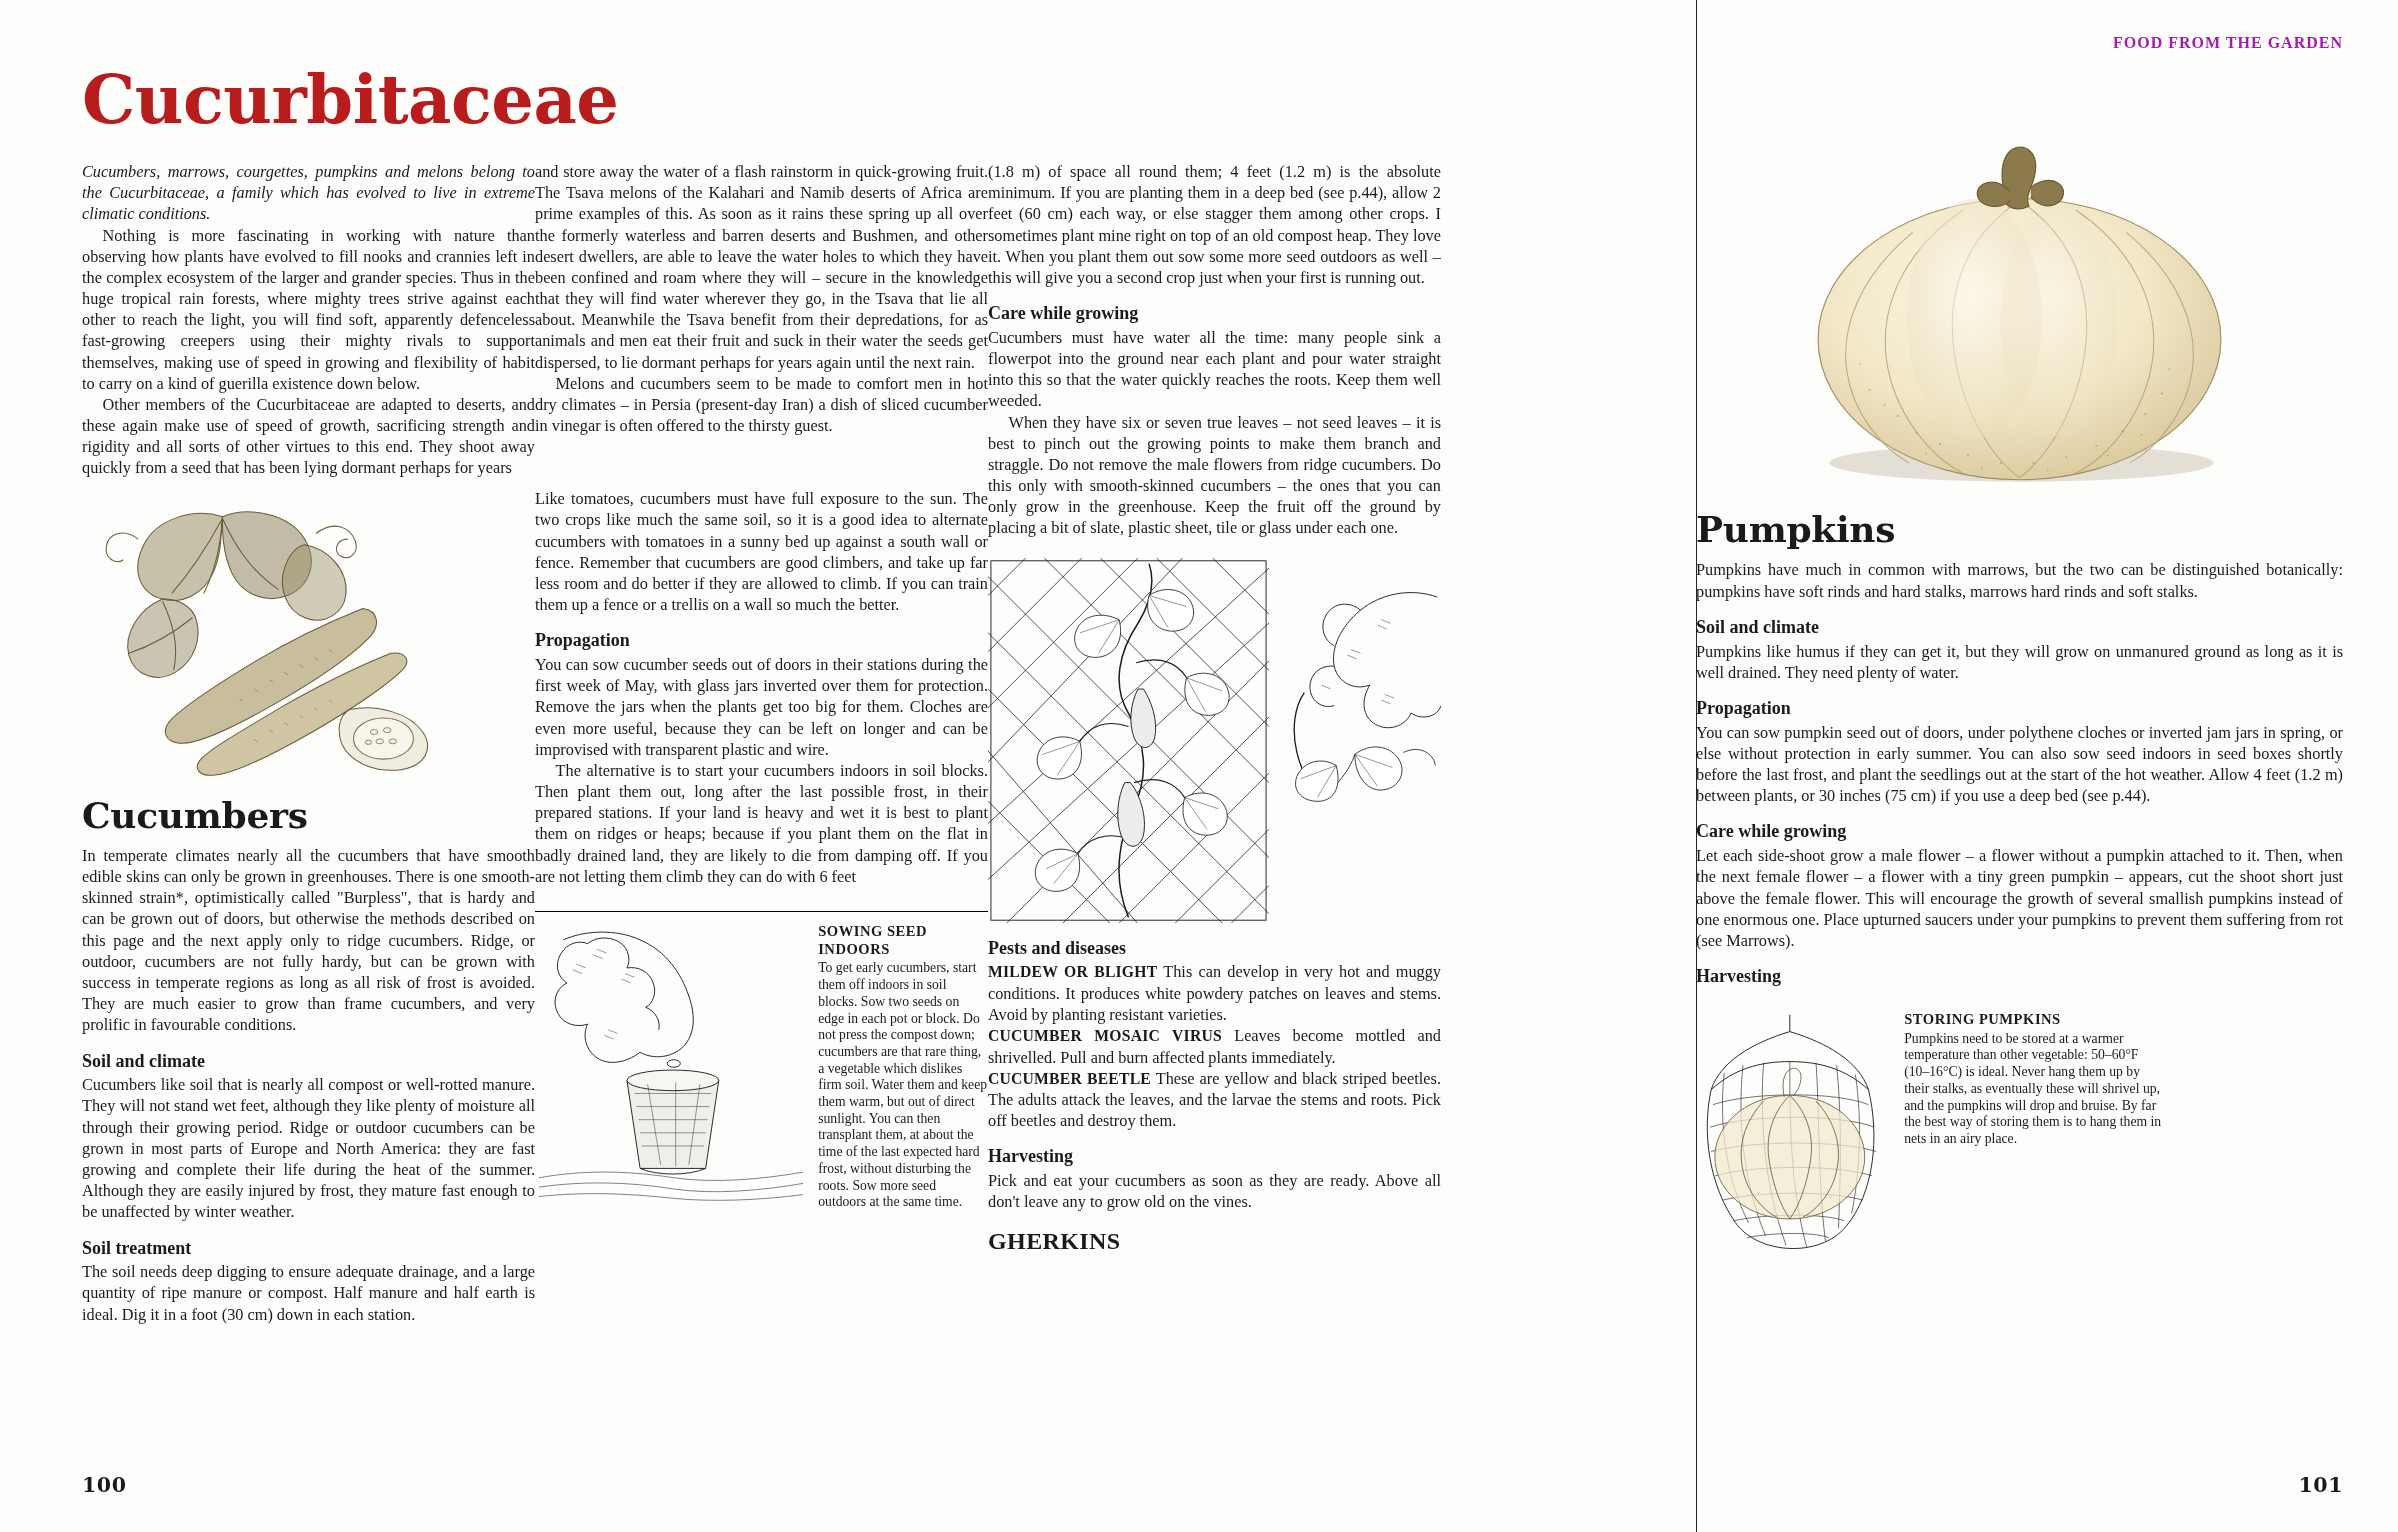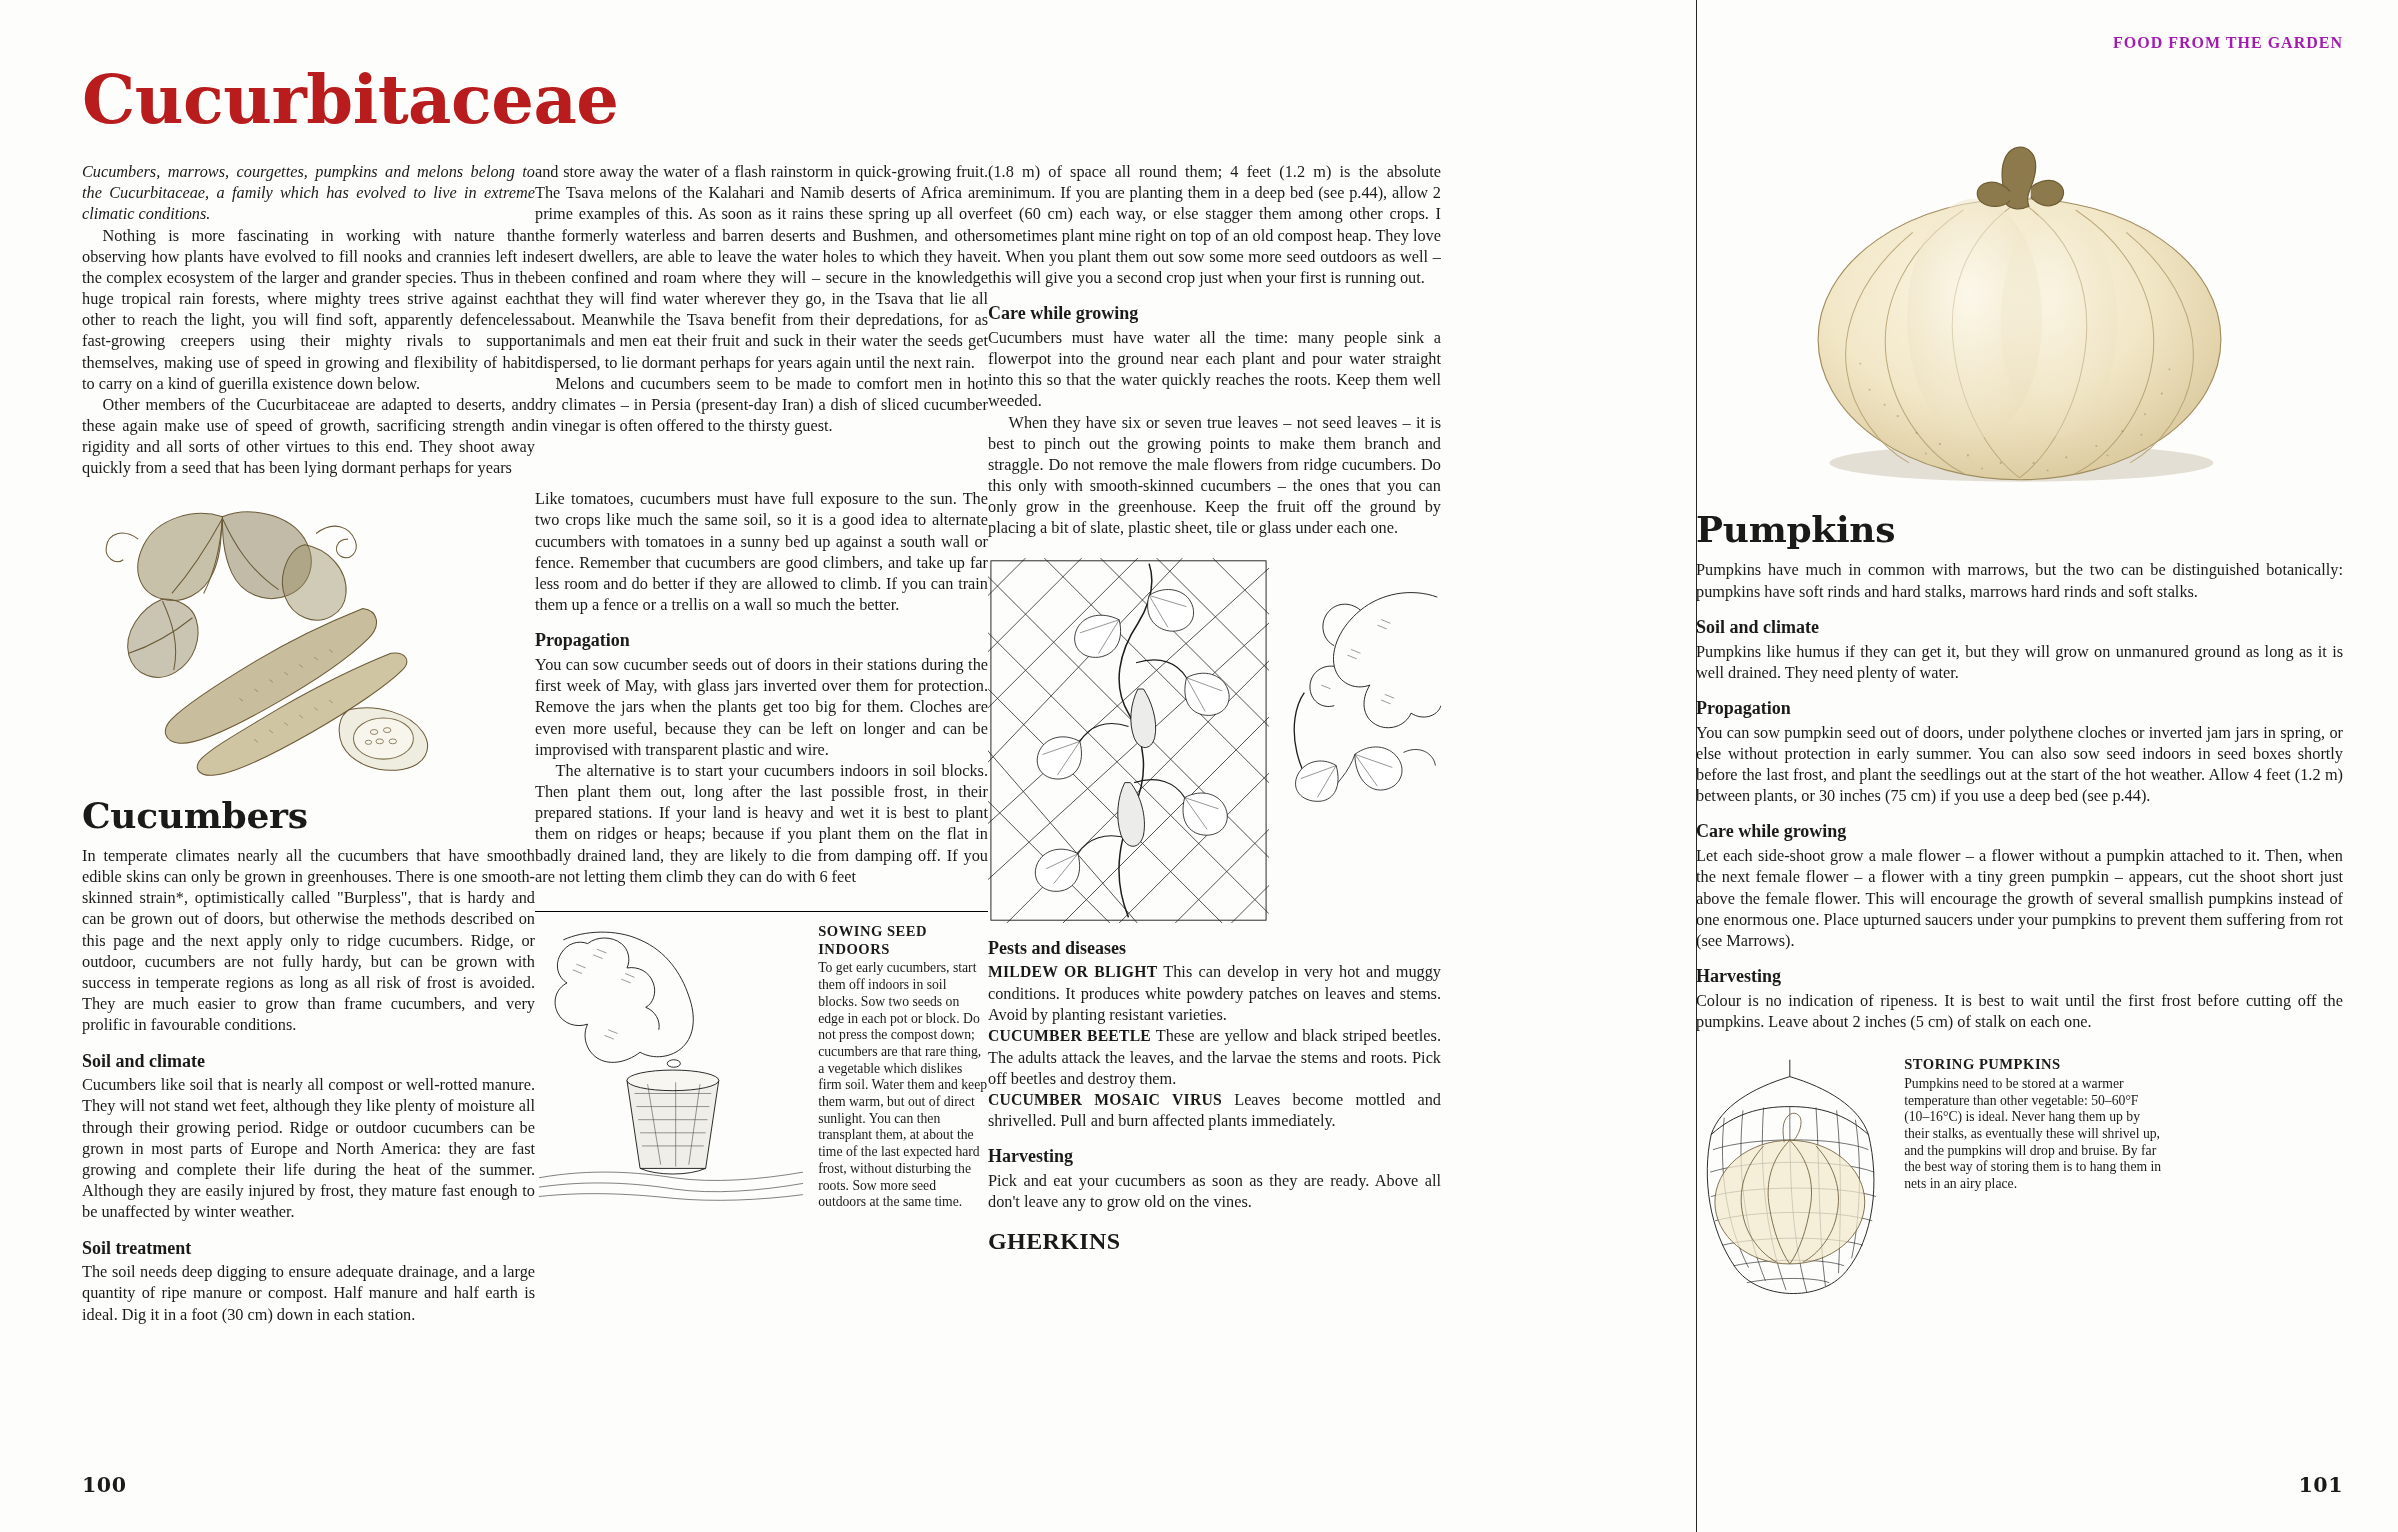--- a/index.html
+++ b/index.html
@@ -331,22 +331,22 @@
                     <path d="M132 196 C148 188 164 196 166 210"></path>
                   </g>
                 </g>
               </svg>
             </div>
           </div>
         </div>
 
         <h3 class="sub">Pests and diseases</h3>
         <p><span class="runin">MILDEW OR BLIGHT</span> <span>This can develop in very hot and muggy conditions. It produces white powdery patches on leaves and stems. Avoid by planting resistant varieties.</span></p>
+        <p><span class="runin">CUCUMBER MOSAIC VIRUS</span> <span>Leaves become mottled and shrivelled. Pull and burn affected plants immediately.</span></p>
         <p><span class="runin">CUCUMBER BEETLE</span> <span>These are yellow and black striped beetles. The adults attack the leaves, and the larvae the stems and roots. Pick off beetles and destroy them.</span></p>
-        <p><span class="runin">CUCUMBER MOSAIC VIRUS</span> <span>Leaves become mottled and shrivelled. Pull and burn affected plants immediately.</span></p>
 
         <h3 class="sub">Harvesting</h3>
         <p>Pick and eat your cucumbers as soon as they are ready. Above all don't leave any to grow old on the vines.</p>
 
         <h3 class="allcaps">GHERKINS</h3>
       </div>
     </div>
 
     <div class="folio folio-left">100</div>
   </div>
@@ -423,21 +423,20 @@
     <h3 class="sub">Soil and climate</h3>
     <p>Pumpkins like humus if they can get it, but they will grow on unmanured ground as long as it is well drained. They need plenty of water.</p>
 
     <h3 class="sub">Propagation</h3>
     <p>You can sow pumpkin seed out of doors, under polythene cloches or inverted jam jars in spring, or else without protection in early summer. You can also sow seed indoors in seed boxes shortly before the last frost, and plant the seedlings out at the start of the hot weather. Allow 4 feet (1.2 m) between plants, or 30 inches (75 cm) if you use a deep bed (see p.44).</p>
 
     <h3 class="sub">Care while growing</h3>
     <p>Let each side-shoot grow a male flower – a flower without a pumpkin attached to it. Then, when the next female flower – a flower with a tiny green pumpkin – appears, cut the shoot short just above the female flower. This will encourage the growth of several smallish pumpkins instead of one enormous one. Place upturned saucers under your pumpkins to prevent them suffering from rot (see Marrows).</p>
 
     <h3 class="sub">Harvesting</h3>
-    <p>Colour is no indication of ripeness. It is best to wait until the first frost before cutting off the pumpkins. Leave about 2 inches (5 cm) of stalk on each one.</p>
 
     <div class="fig-row" style="margin-top:24px">
       <div class="illus net-wrap">
         <svg viewBox="0 0 210 300" width="197" height="281" aria-hidden="true">
           <g fill="none" stroke="#1d1d1d" stroke-width="1">
 
             <path d="M100 4 L100 22"></path>
             <path d="M100 22 C60 34 26 54 16 84 M100 22 C140 34 174 54 184 84"></path>
 
             <path d="M16 84 C6 130 14 186 42 226 C66 260 132 264 160 230 C190 194 196 134 184 84 C160 62 132 54 100 54 C68 54 40 62 16 84 Z"></path>

